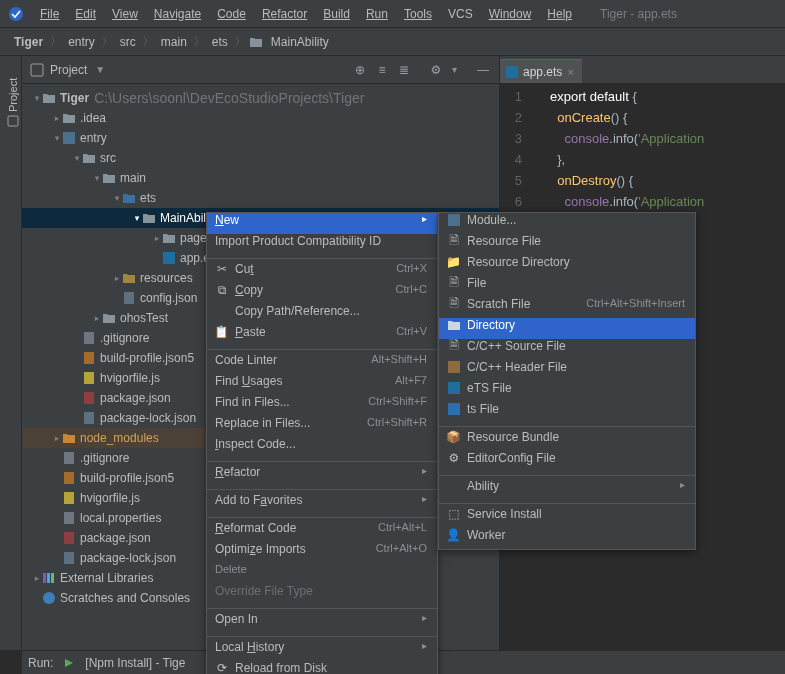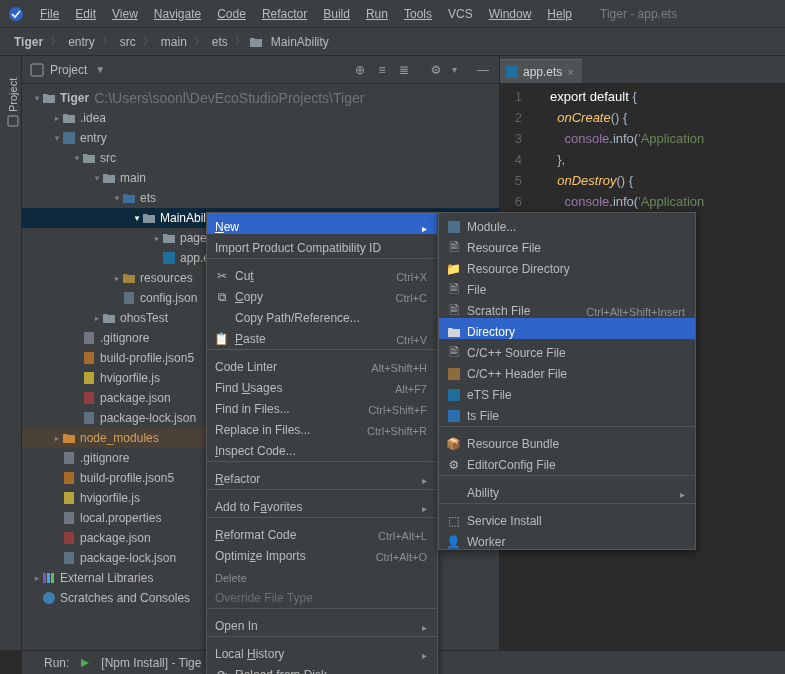--- a/index.html
+++ b/index.html
@@ -42,32 +42,32 @@
   
   .editor { flex:1; background:#2b2b2b; display:flex; flex-direction:column; overflow:hidden;}
   .edtabs { height:28px; background:#3c3f41; display:flex; align-items:flex-end; border-bottom:1px solid #2a2a2a;}
   .edtab { height:24px; background:#4e5254; padding:0 8px 0 6px; display:flex; align-items:center; gap:5px; border-top:1px solid #2f65ca; color:#d6d6d6; font-size:12px;}
   .edtab .x { color:#8a8f94; font-size:11px; cursor:pointer;}
   .code { position:relative; flex:1; font-family:Consolas,monospace; font-size:13px; line-height:21px; padding-top:2px; overflow:hidden;}
   .gutter { position:absolute; left:0; top:2px; width:30px; text-align:right; color:#606366;}
   .gln { padding-right:8px;}
   .codearea { margin-left:50px; color:#a9b7c6; white-space:pre;}
   .kw { color:#ffffff;}
-  .fn { color:#ffc66d;font-style:italic;}
+  .fn { color:#ffc66d;}
   .str { color:#6a8759;}
   .pn { color:#a9b7c6;}
   .obj { color:#9876aa;}
 
   
-  .footer { position:absolute; left:22px; right:0; bottom:0; height:24px; background:#3c3f41; border-top:1px solid #2a2a2a; display:flex; align-items:center; padding-left:22px; color:#bbb; gap:10px;}
+  .footer { position:absolute; left:22px; right:0; bottom:0; height:24px; background:#3c3f41; border-top:1px solid #2a2a2a; display:flex; align-items:center; padding-left:6px; color:#bbb; gap:10px;}
   .runlbl { }
 
   
   .ctx { position:absolute; background:#3c3f41; border:1px solid #555; box-shadow:0 2px 8px rgba(0,0,0,.5); font-size:12px; color:#bbb;}
-  .ctx-row { height:21px; display:flex; align-items:flex-end; padding:0 10px 0 8px; gap:6px; cursor:pointer;}
+  .ctx-row { height:21px; display:flex; align-items:flex-start; padding:0 10px 0 8px; gap:6px; cursor:pointer;}
   .ctx-row.sel { background:#2f65ca; color:#fff;}
   .ctx-row.dis { color:#6b6f73;}
   .ctx-row .label { flex:1;}
   .ctx-row .sc { color:#8a8f94; font-size:11px;}
   .ctx-sep { height:1px; background:#555; margin:3px 0;}
   .sub-arrow { color:#8a8f94; font-size:10px;}
   .ctx-row.sel .sub-arrow { color:#fff;}
   .ctx-ico{width:14px;height:14px;display:inline-flex;align-items:center;justify-content:center;}
 
   .ulchar{text-decoration:underline;}

